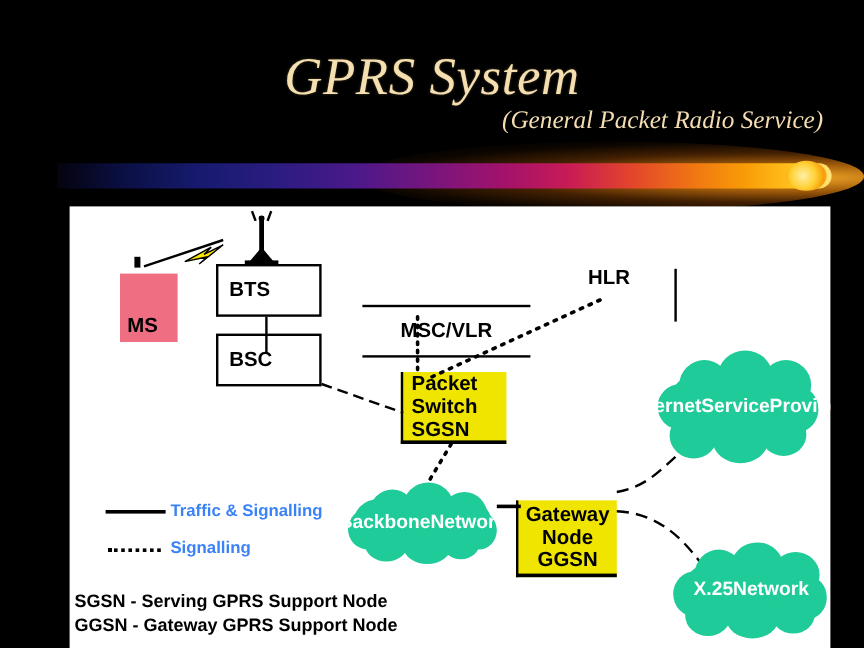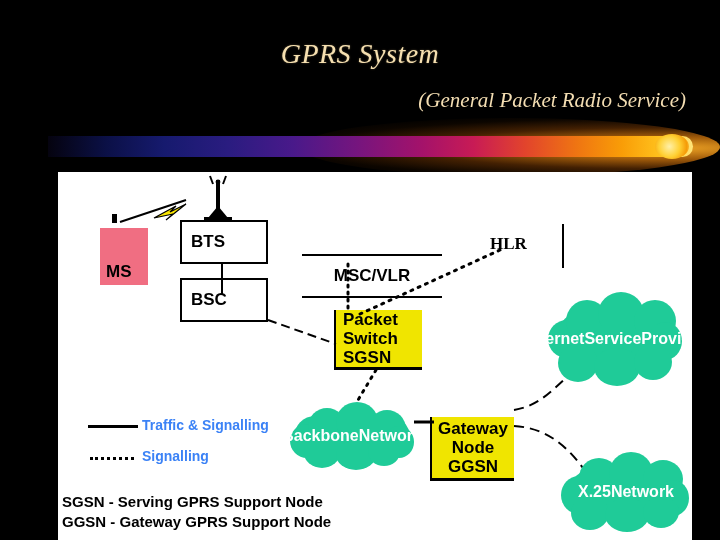--- a/index.html
+++ b/index.html
@@ -11,21 +11,21 @@
   }
   #slide{position:absolute;left:0;top:0;width:720px;height:540px;background:#000;}
 
   
   .title-area{position:absolute;left:0;top:0;width:720px;height:170px;}
   .slide-title{
     position:absolute;left:0;top:38px;width:720px;
     text-align:center;
     font-family:"Liberation Serif", serif;
     font-style:italic;
-    font-size:28px;
+    font-size:44px;
     color:#f5dfb0;
     letter-spacing:0.5px;
     text-shadow:0 0 2px rgba(255,220,150,.35);
   }
   .slide-subtitle{
     position:absolute;left:0;top:88px;width:720px;
     text-align:right;padding-right:34px;box-sizing:border-box;
     font-family:"Liberation Serif", serif;
     font-style:italic;
     font-size:21px;
@@ -198,21 +198,21 @@
     </div>
 
     <div class="node boxed" style="left:122px;top:106px;width:88px;height:44px;">
       <span>BSC</span>
     </div>
 
     <div class="node openbox" style="left:244px;top:48px;width:140px;height:44px;">
       <span>MSC/VLR</span>
     </div>
 
-    <div class="node plainlabel" style="left:432px;top:60px;width:60px;height:24px;font-family:Liberation Serif, serif;">
+    <div class="node plainlabel" style="left:432px;top:48px;width:60px;height:24px;">
       <span>HLR</span>
     </div>
     <div class="vbar" style="left:504px;top:52px;height:44px;"></div>
 
     <div class="node yellowbox" style="left:276px;top:138px;width:88px;height:60px;">
       <span>Packet</span>
       <span>Switch</span>
       <span>SGSN</span>
     </div>
 

